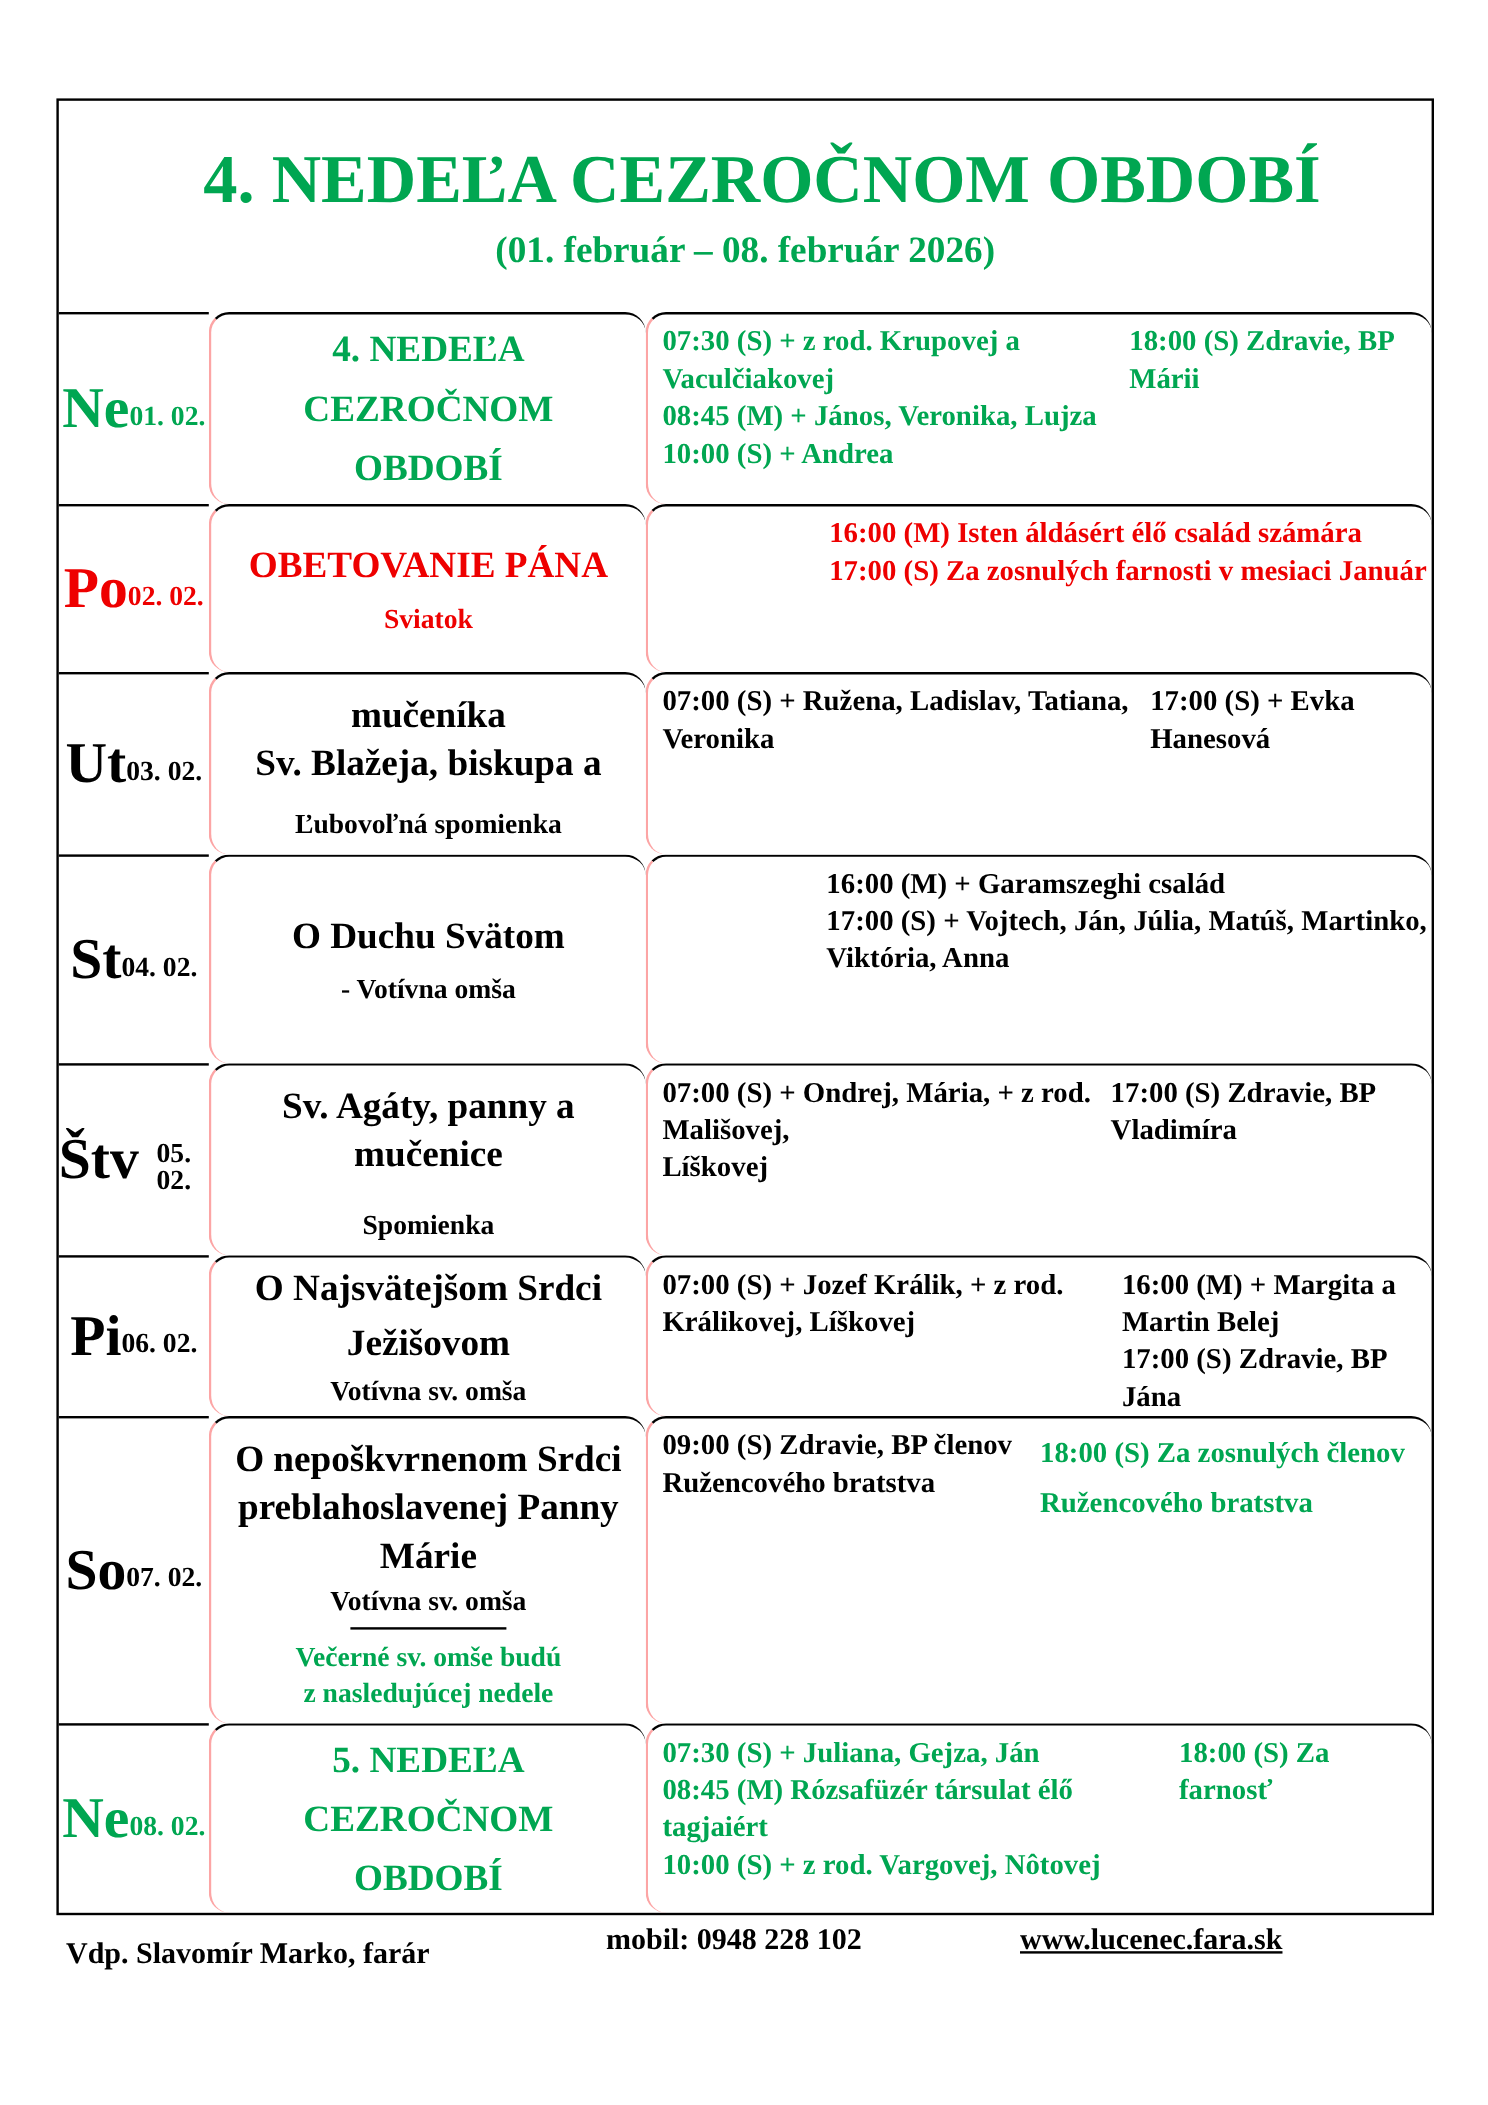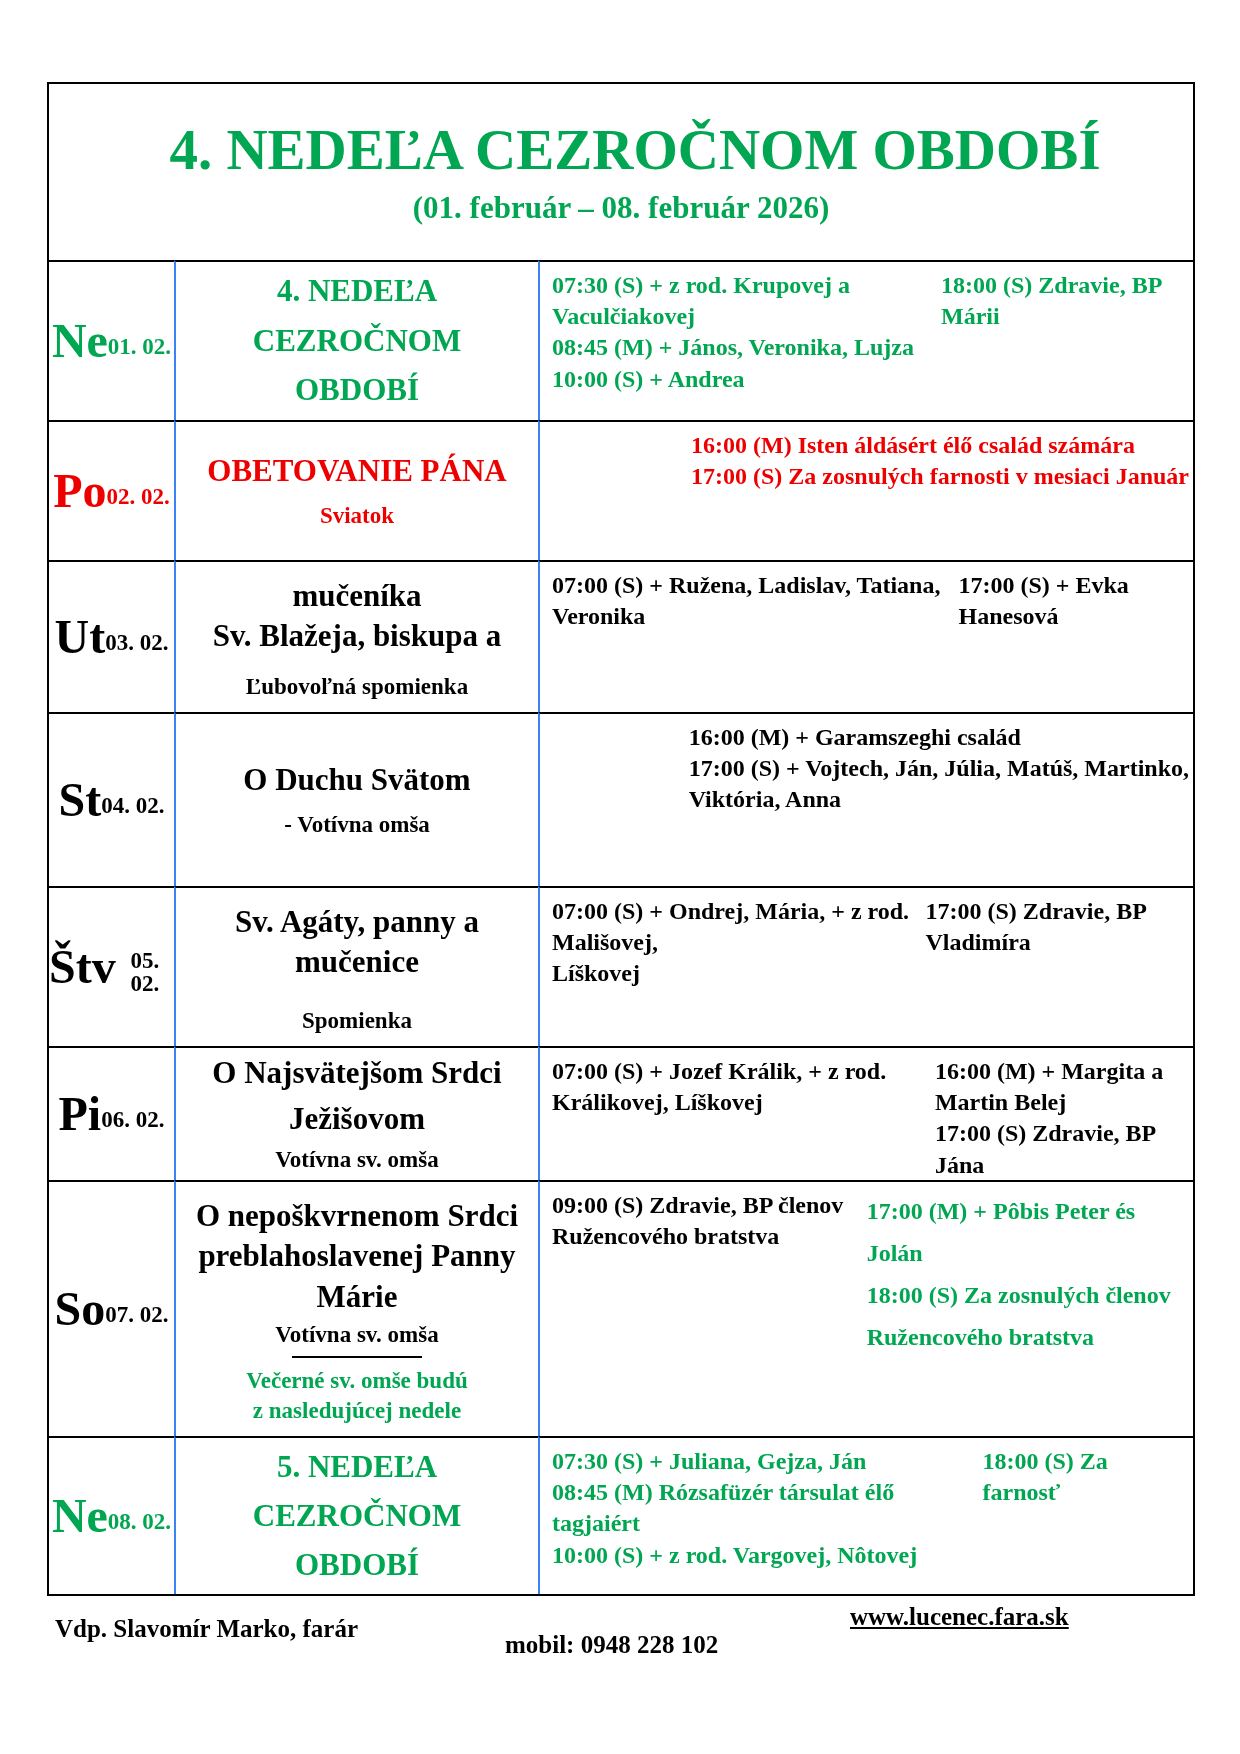--- a/index.html
+++ b/index.html
@@ -18,21 +18,21 @@
 
   .table{
     position:absolute;left:47px;top:82px;width:1148px;
     border:2px solid #000;
     display:grid;
     grid-template-columns:125px 364px 655px;
     grid-template-rows:176px 160px 140px 152px 174px 160px 134px 256px 158px;
     background:#fff;
   }
   .cell{overflow:hidden;}
-  .bl{border-left:2px solid #3b82f6;}
+  .bl{border-left:2px solid #fca5a5;border-radius:17px;}
   .bt{border-top:2px solid #000;}
 
   .c-green{color:var(--green);}
   .c-red{color:var(--red);}
   .c-black{color:var(--black);}
 
   
   .title-cell{
     grid-column:1 / span 3;
     display:flex;flex-direction:column;align-items:center;justify-content:center;
@@ -60,21 +60,21 @@
     display:flex;flex-direction:row;justify-content:space-between;
     padding:8px 4px 10px 12px;font-size:24px;line-height:1.3;text-align:left;
   }
   .mass.bottom-only{justify-content:flex-end;}
   .mass-line{min-height:31px;}
   .lh-lg{line-height:1.75;}
 
   
   .footer-item{position:absolute;top:1602px;font-size:25px;line-height:1.2;}
   .footer-pastor{left:55px;margin-top:12px;}
-  .footer-mobile{left:505px;margin-top:28px;}
+  .footer-mobile{left:505px;}
   .footer-web{left:850px;text-decoration:underline;}
 </style>
 </head>
 <body>
 
 <div class="page">
   <div class="table">
 
     <div class="cell title-cell">
       <div class="page-title c-green">4. NEDEĽA CEZROČNOM OBDOBÍ</div>
@@ -207,21 +207,20 @@
         <div class="feast-rule"></div>
         <div class="fs c-green">Večerné sv. omše budú</div>
         <div class="fs c-green">z nasledujúcej nedele</div>
       </div>
     </div>
     <div class="cell mass c-black bl bt">
       <div>
         <div class="mass-line">09:00 (S) Zdravie, BP členov Ružencového bratstva</div>
       </div>
       <div class="c-green lh-lg">
-        <div class="mass-line">17:00 (M)  + Pôbis Peter és Jolán</div>
         <div class="mass-line">18:00 (S) Za zosnulých členov Ružencového bratstva</div>
       </div>
     </div>
 
     <div class="cell day c-green bt">
       <div class="day-abbr">Ne</div>
       <div class="day-date">08. 02.</div>
     </div>
     <div class="cell feast c-green bl bt jc-evenly">
       <div class="ft">5. NEDEĽA</div>

